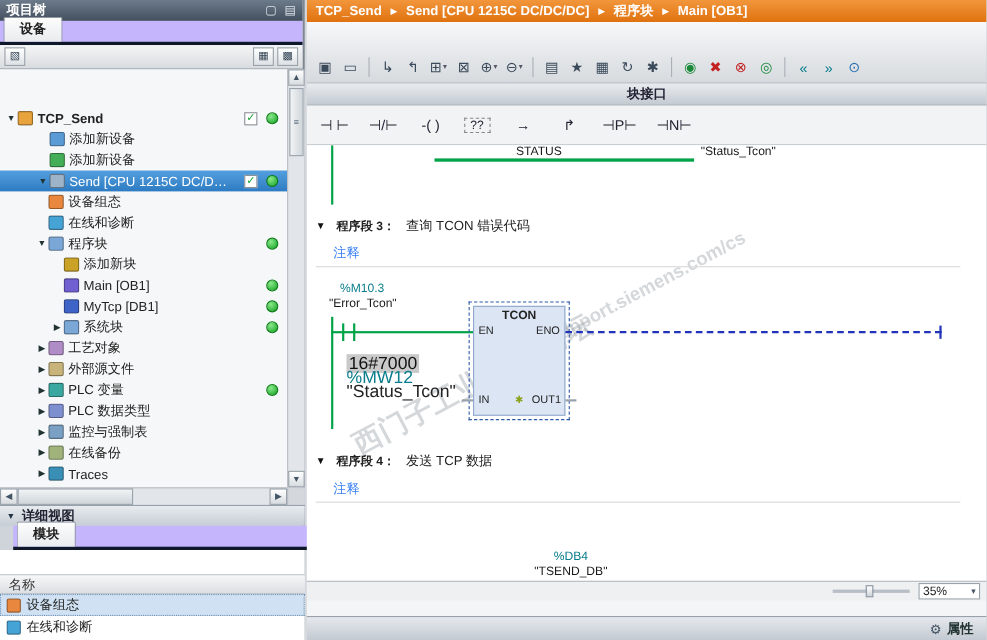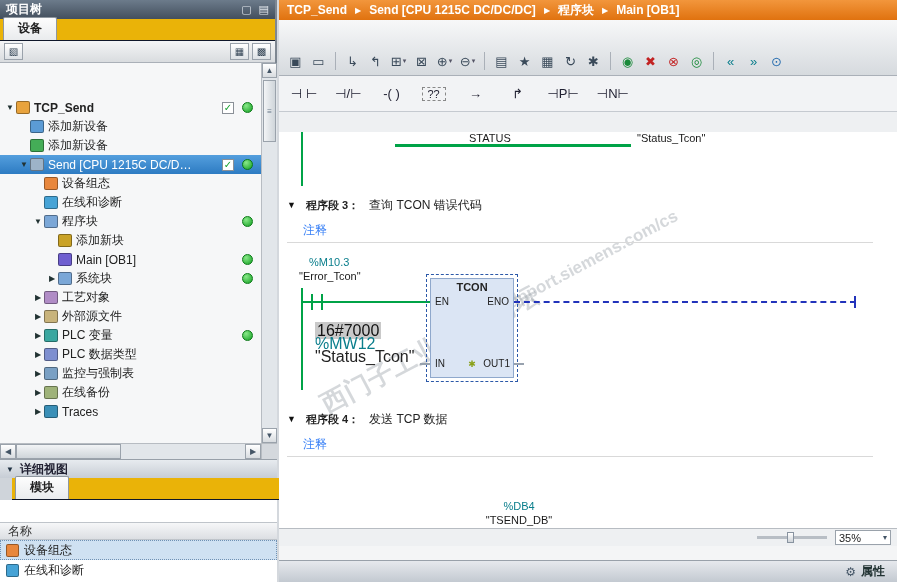--- a/index.html
+++ b/index.html
@@ -3,29 +3,29 @@
 <meta charset="utf-8">
 <style>
   *{box-sizing:border-box;margin:0;padding:0}
   body{font-family:"Liberation Sans","DejaVu Sans",sans-serif;font-size:12px;color:#222;background:#9aa0a8}
   .app{position:relative;width:897px;height:582px;background:#d4d8dd;overflow:hidden}
 
   
   .lpanel{position:absolute;left:0;top:0;width:277px;height:582px;background:#cfd4da;border-right:2px solid #7e8791}
   .pt-header{height:19px;background:linear-gradient(#6c7b8b,#434f5d);color:#fff;font-weight:bold;display:flex;align-items:center;padding:0 6px}
   .pt-header .hicons{margin-left:auto;display:flex;gap:7px;color:#dfe4ea;font-size:11px;font-weight:normal}
-  .tabrow{height:22px;background:#eab308;display:flex;align-items:flex-end;padding-left:3px;border-bottom:1px solid #0f172a}
+  .tabrow{height:22px;background:#c4b5fd;display:flex;align-items:flex-end;padding-left:3px;border-bottom:3px solid #0f172a}
   .tab{background:linear-gradient(#fdfdfd,#e9ebed);border:1px solid #8f979f;border-bottom:none;padding:2px 14px 3px;font-weight:bold;border-radius:2px 2px 0 0}
   .tree-toolbar{height:22px;background:linear-gradient(#f4f5f6,#d9dcdf);border-bottom:1px solid #aab0b8;display:flex;align-items:center;padding:0 4px}
   .tt-right{margin-left:auto;display:flex;gap:3px}
   .mini-btn{width:19px;height:17px;border:1px solid #9aa2ab;background:linear-gradient(#fff,#dde1e5);font-size:10px;display:flex;align-items:center;justify-content:center;color:#345}
   .tree-wrap{position:absolute;top:63px;left:0;width:277px;height:380px}
   .tree{position:absolute;left:0;top:0;width:261px;height:380px;background:#f6f7f8;padding-top:35px;overflow:hidden}
   .trow{height:19px;display:flex;align-items:center;position:relative;white-space:nowrap;cursor:default}
-  .trow.lvl0{padding-left:4px}.trow.lvl1{padding-left:18px}.trow.lvl2{padding-left:32px}.trow.lvl3{padding-left:46px}
+  .trow.lvl0{padding-left:4px}.trow.lvl1{padding-left:33px}.trow.lvl2{padding-left:32px}.trow.lvl3{padding-left:46px}
   .exp{width:12px;flex:0 0 12px;font-size:8px;color:#233;text-align:center}
   .ticon{width:14px;height:13px;flex:0 0 14px;margin-right:4px;border-radius:2px;border:1px solid rgba(0,0,0,.35)}
   .tlabel{overflow:hidden;text-overflow:ellipsis;max-width:150px}
   .trow.root .tlabel{font-weight:bold}
   .trow.sel{background:linear-gradient(#549fde,#2d7bc2);color:#fff}
   .badge-check{position:absolute;right:27px;width:12px;height:12px;background:#fff;border:1px solid #8a9097;color:#14a02c;font-size:10px;line-height:10px;text-align:center}
   .badge-dot{position:absolute;right:8px;width:11px;height:11px;border-radius:50%;background:radial-gradient(circle at 35% 30%,#8ae98a,#12a021);border:1px solid #0b7a17}
   .i-project{background:#e8a33d}.i-adddev{background:#5b9bd5}.i-netw{background:#44ad57}
   .i-plc{background:#9db3c8}.i-devconf{background:#e8873d}.i-diag{background:#46a3d6}
   .i-folder{background:#7ba7d7}.i-addblk{background:#c9a227}.i-ob{background:#6f5fd0}
@@ -175,20 +175,26 @@
           <span class="tlabel">添加新块</span>
         </div>
 
         <div class="trow lvl3">
           <span class="exp"></span>
           <span class="ticon i-ob"></span>
           <span class="tlabel">Main [OB1]</span>
           <span class="badge-dot"></span>
         </div>
 
+        <div class="trow lvl3">
+          <span class="exp"></span>
+          <span class="ticon i-db"></span>
+          <span class="tlabel">MyTcp [DB1]</span>
+          <span class="badge-dot"></span>
+        </div>
 
         <div class="trow lvl3">
           <span class="exp">▶</span>
           <span class="ticon i-sysfolder"></span>
           <span class="tlabel">系统块</span>
           <span class="badge-dot"></span>
         </div>
 
         <div class="trow lvl2">
           <span class="exp">▶</span>
@@ -305,20 +311,23 @@
       <span class="ticon2 ic-green">◉</span>
       <span class="ticon2 ic-red">✖</span>
       <span class="ticon2 ic-red">⊗</span>
       <span class="ticon2 ic-green">◎</span>
       <span class="tsep"></span>
       <span class="ticon2 ic-teal">«</span>
       <span class="ticon2 ic-teal">»</span>
       <span class="ticon2 ic-blue">⊙</span>
     </div>
 
+    <div class="ifacebar">
+      <span>块接口</span>
+    </div>
 
     <div class="favbar">
       <span class="fav">⊣ ⊢</span>
       <span class="fav">⊣/⊢</span>
       <span class="fav">-( )</span>
       <span class="fav box">??</span>
       <span class="fav">→</span>
       <span class="fav">↱</span>
       <span class="fav">⊣P⊢</span>
       <span class="fav">⊣N⊢</span>

